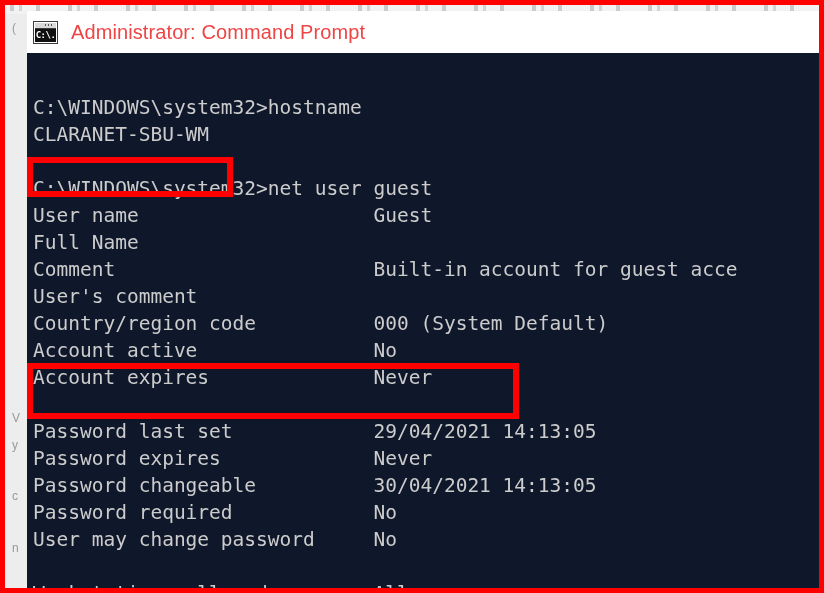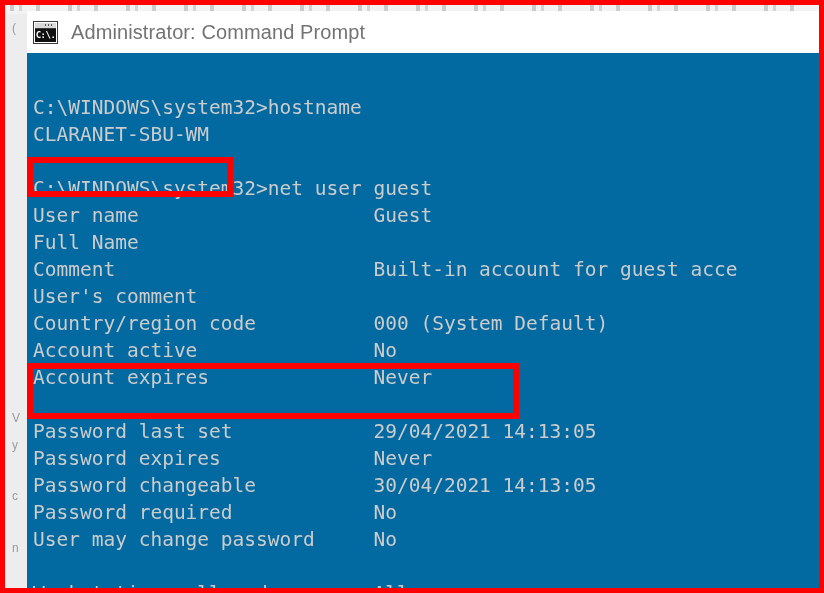--- a/index.html
+++ b/index.html
@@ -29,25 +29,25 @@
       padding-left:6px;box-sizing:border-box;}
   .cmd-icon{width:25px;height:23px;flex:0 0 auto;position:relative;background:#ffffff;
       border:1px solid #3a3a3a;box-sizing:border-box;margin-right:13px;}
   .cmd-icon .bar{position:absolute;left:1px;top:1px;right:1px;height:5px;background:#d8d8d8;
       border-bottom:1px solid #3a3a3a;}
   .cmd-icon .bar:after{content:"";position:absolute;right:2px;top:1px;width:9px;height:2px;
       background:repeating-linear-gradient(90deg,#555 0 1px,transparent 1px 3px);}
   .cmd-icon .scr{position:absolute;left:1px;top:7px;right:1px;bottom:1px;background:#101010;
       color:#ffffff;font-family:"DejaVu Sans Mono",monospace;font-size:9px;line-height:13px;
       text-align:center;font-weight:bold;letter-spacing:-0.5px;}
-  .title-text{color:#737373;font-size:20px;font-family:"Liberation Sans",sans-serif;
+  .title-text{color:#ef4444;font-size:20px;font-family:"Liberation Sans",sans-serif;
       letter-spacing:.1px;white-space:nowrap;}
 
   
-  .terminal{position:relative;height:540px;background:#0369a1;padding:14px 0 0 6px;
+  .terminal{position:relative;height:540px;background:#0f172a;padding:14px 0 0 6px;
       box-sizing:border-box;overflow:hidden;}
   .term-inner{position:relative;font-family:"DejaVu Sans Mono",monospace;font-size:19.5px;
       line-height:27px;color:#cccccc;white-space:pre;letter-spacing:0px;}
   .line{height:27px;white-space:pre;}
 
   
   .anno{position:absolute;border:6px solid #fe0000;box-sizing:border-box;pointer-events:none;z-index:40;}
   #anno-hostname{left:0px;top:104px;width:206px;height:40px;}
   #anno-account-active{left:0px;top:310px;width:492px;height:56px;}
   

